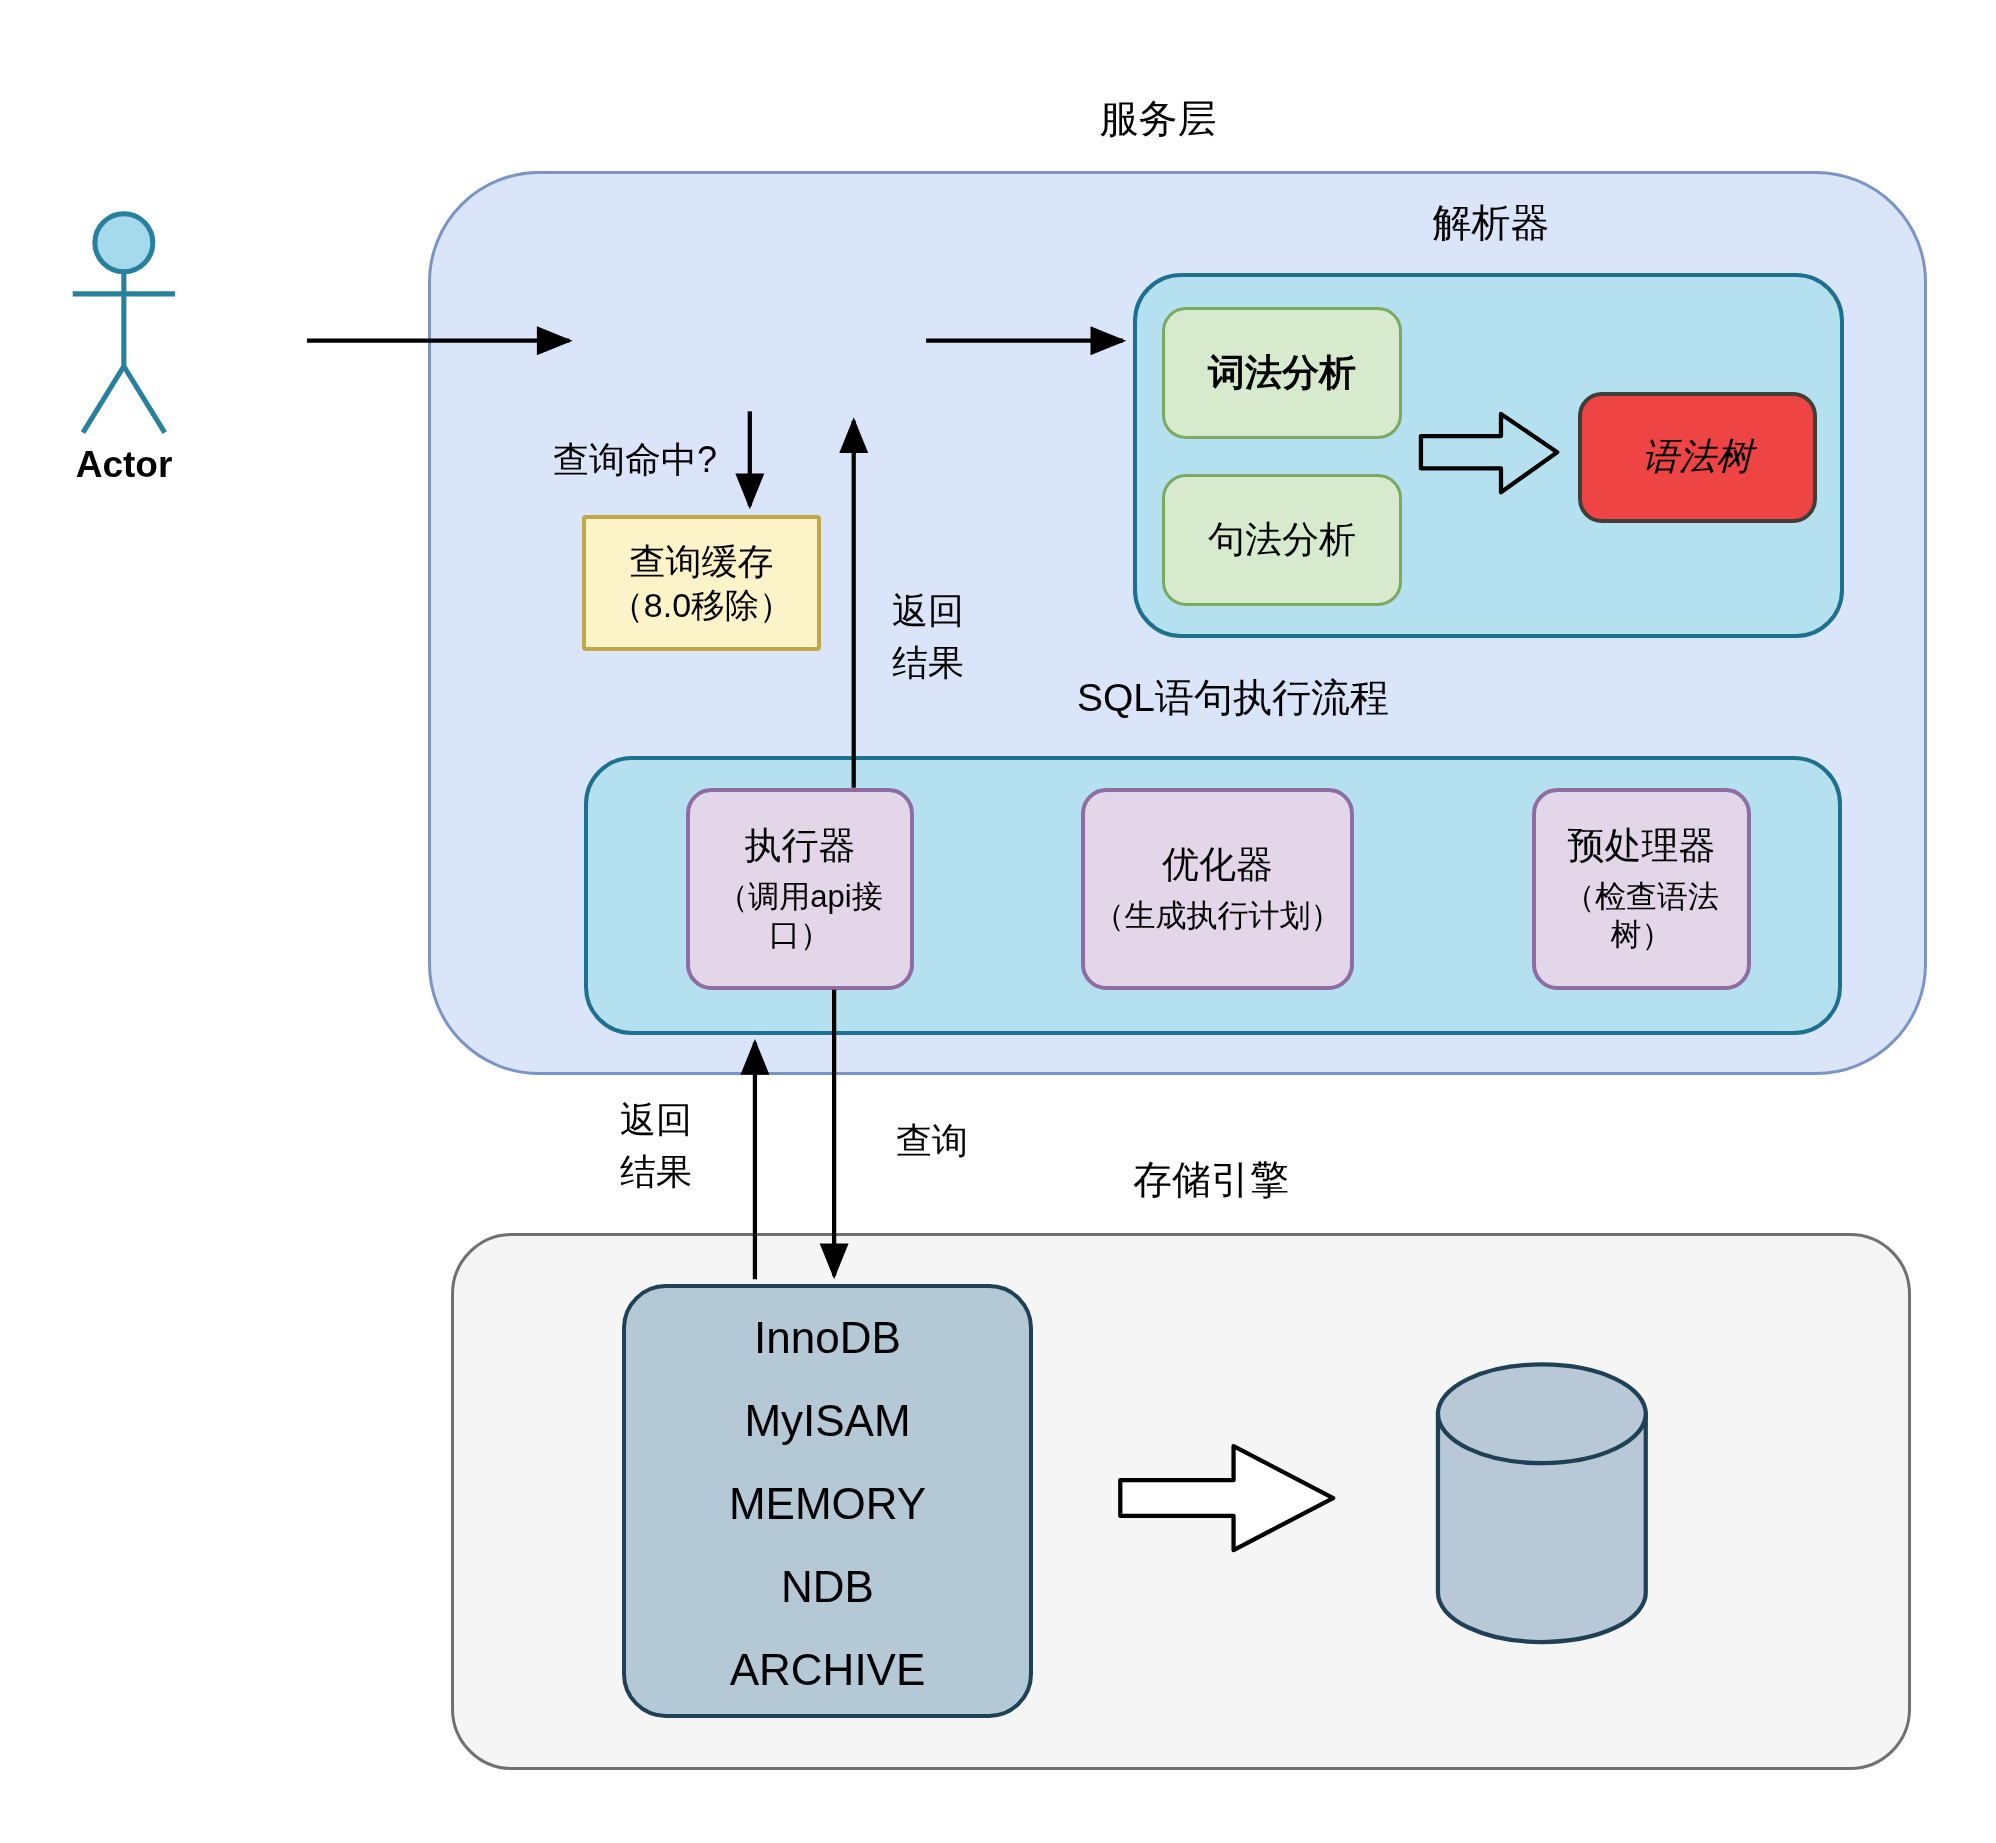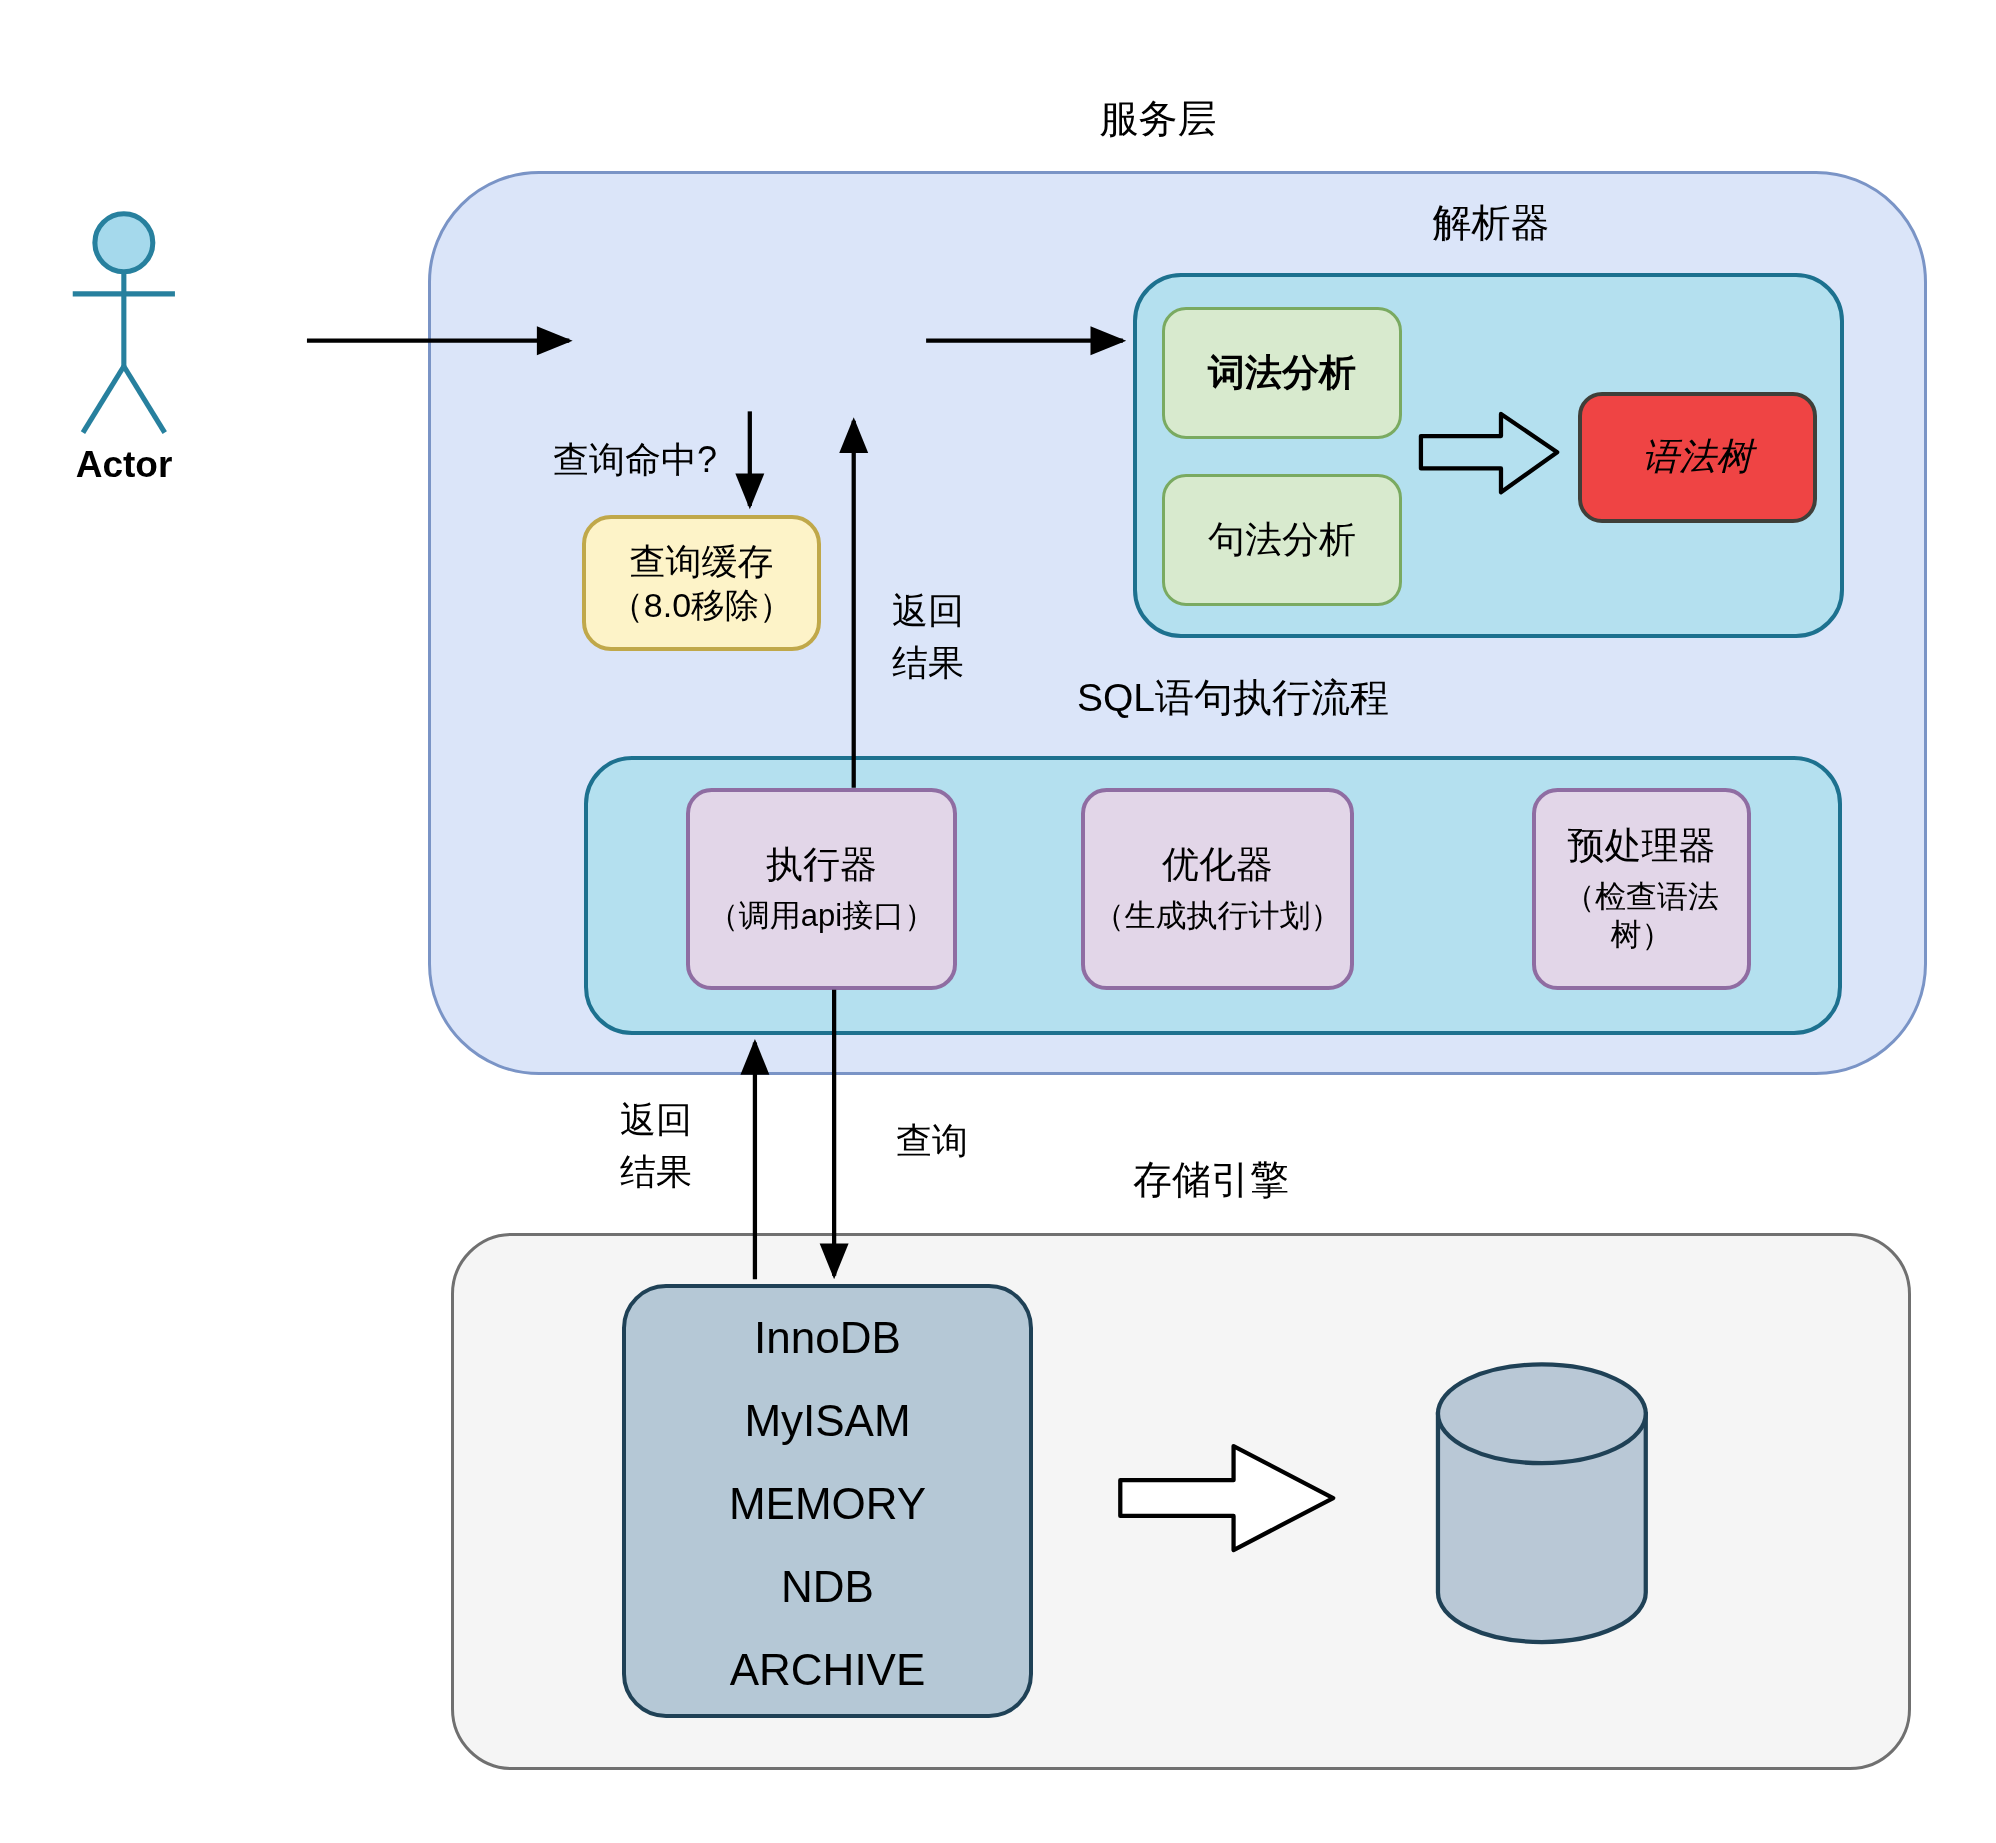--- a/index.html
+++ b/index.html
@@ -20,21 +20,21 @@
   .lbl2{
     position:absolute;transform:translate(-50%,-50%);
     text-align:center;
   }
   
   .service{background:#dbe5f9;border:3.4px solid #7a94c6;border-radius:111px;}
   .teal{background:#b4e0ef;border:4.3px solid #1d718f;}
   .teal-node{background:#a9dcec;border:4.3px solid #23788f;border-radius:22px;}
   .green{background:#d8eace;border:3.4px solid #7aaa61;border-radius:24px;}
   .cream{background:#ef4444;border:4.3px solid #3f3f39;border-radius:24px;font-style:italic;}
-  .yellow{background:#fdf3c8;border:4.3px solid #c0a84a;border-radius:29px;}
+  .yellow{background:#fdf3c8;border:4.3px solid #c0a84a;border-radius:4px;}
   .purple{background:#e2d6e8;border:4.3px solid #8f6da2;border-radius:25.6px;}
   .grayzone{background:#f5f5f5;border:3.4px solid #707070;border-radius:61px;}
   .slate{background:#b5c8d6;border:4.3px solid #1f4156;border-radius:44px;}
   .t-title{font-size:39px;}
   .t-node{font-size:37px;}
   .t-sub{font-size:31px;margin-top:8.5px;}
   .t-edge{font-size:36px;line-height:1.45;}
   .t-engine{font-size:44px;line-height:83px;}
   svg.overlay{position:absolute;left:0;top:0;z-index:5;pointer-events:none;}
   .boxlayer{position:absolute;left:0;top:0;z-index:1;width:100%;height:100%;}
@@ -62,21 +62,21 @@
     <span>语法树</span>
   </div>
 
   <div class="box yellow" style="left:582px;top:515px;width:239px;height:136px;">
     <span class="t-node" style="font-size:36px;">查询缓存</span>
     <span style="font-size:34px;">（8.0移除）</span>
   </div>
 
   <div class="box teal" style="left:584px;top:756px;width:1258px;height:279px;border-radius:48px;"></div>
 
-  <div class="box purple" style="left:686px;top:788px;width:271px;height:202px;">
+  <div class="box purple" style="left:686px;top:788px;width:228px;height:202px;">
     <span class="t-node">执行器</span>
     <span class="t-sub">（调用api接口）</span>
   </div>
 
   <div class="box purple" style="left:1081px;top:788px;width:273px;height:202px;">
     <span class="t-node">优化器</span>
     <span class="t-sub">（生成执行计划）</span>
   </div>
 
   <div class="box purple" style="left:1532px;top:788px;width:219px;height:202px;">

